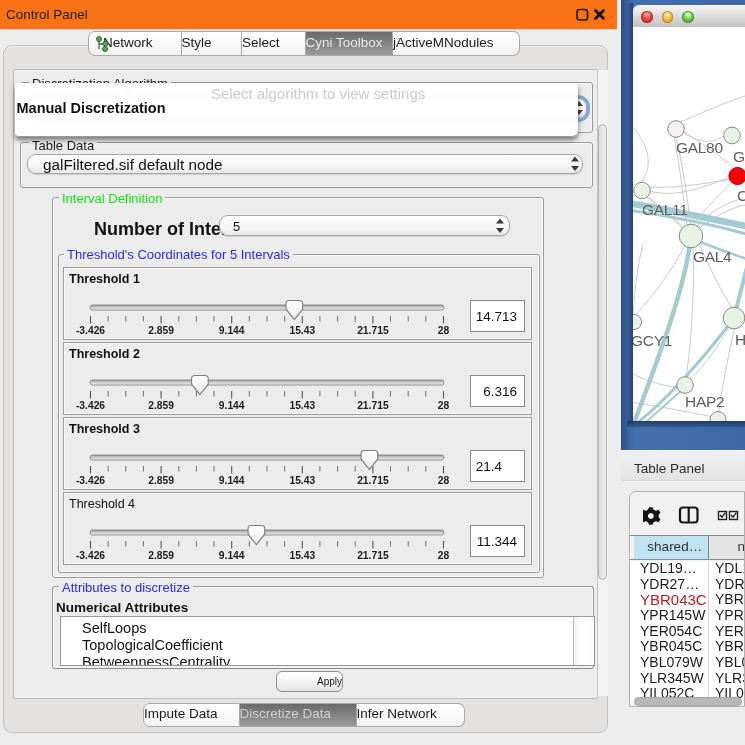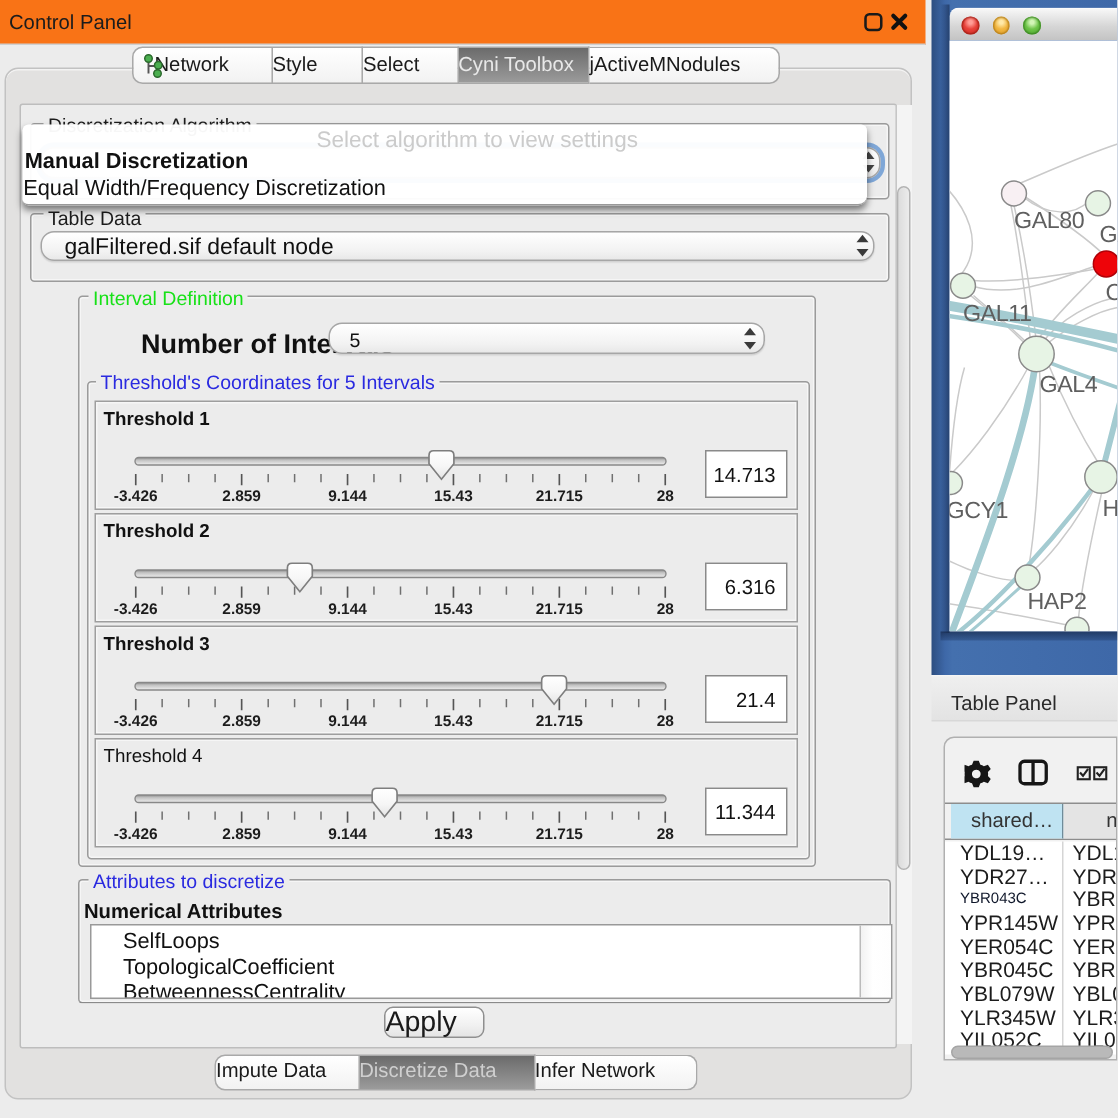--- a/index.html
+++ b/index.html
@@ -189,21 +189,21 @@
     <line x1="355.8" y1="19" x2="355.8" y2="24.5" stroke="#707070" stroke-width="1"></line>
     <line x1="373.5" y1="19" x2="373.5" y2="26.5" stroke="#555" stroke-width="1.1"></line>
     <text x="20.5" y="37" font-size="10.3" font-weight="bold" fill="#1c1c1c" text-anchor="middle" font-family="Liberation Sans,sans-serif">-3.426</text>
     <text x="91.1" y="37" font-size="10.3" font-weight="bold" fill="#1c1c1c" text-anchor="middle" font-family="Liberation Sans,sans-serif">2.859</text>
     <text x="161.7" y="37" font-size="10.3" font-weight="bold" fill="#1c1c1c" text-anchor="middle" font-family="Liberation Sans,sans-serif">9.144</text>
     <text x="232.3" y="37" font-size="10.3" font-weight="bold" fill="#1c1c1c" text-anchor="middle" font-family="Liberation Sans,sans-serif">15.43</text>
     <text x="302.9" y="37" font-size="10.3" font-weight="bold" fill="#1c1c1c" text-anchor="middle" font-family="Liberation Sans,sans-serif">21.715</text>
     <text x="373.5" y="37" font-size="10.3" font-weight="bold" fill="#1c1c1c" text-anchor="middle" font-family="Liberation Sans,sans-serif">28</text>
     <path d="M 291.1 6.6 q 0 -3.1 3.1 -3.1 h 10.4 q 3.1 0 3.1 3.1 v 5.6 l -8.3 10.3 l -8.3 -10.3 z" fill="url(#gt417)" stroke="#7e7e7e" stroke-width="1.1"></path>
   </svg>
-<div class="abs" style="left:470px;top:450px;width:55px;height:32px;background:#fff;border:1px solid #8a8a8a;box-sizing:border-box;font-size:13.5px;color:#111;text-align:right;line-height:31px;padding-right:7px">21.4</div>
+<div class="abs" style="left:470px;top:450px;width:55px;height:32px;background:#fff;border:1px solid #8a8a8a;box-sizing:border-box;font-size:13.5px;color:#111;text-align:right;line-height:31px;padding-right:22px">21.4</div>
 <div class="abs" style="left:63px;top:492px;width:469px;height:73px;border:1px solid #9e9e9e;box-shadow:inset 0 0 0 1px rgba(255,255,255,.5);box-sizing:border-box"></div>
 <div class="abs" style="left:69px;top:497px;font-size:12.5px;font-weight:normal;color:#111">Threshold 4</div>
 <svg class="abs" style="left:70px;top:522px" width="470" height="44" viewBox="0 0 470 44">
     <defs>
       <linearGradient id="gg492" x1="0" y1="0" x2="0" y2="1">
         <stop offset="0" stop-color="#8d8d8d"></stop>
         <stop offset="0.35" stop-color="#c2c2c2"></stop>
         <stop offset="1" stop-color="#efefef"></stop>
       </linearGradient>
       <linearGradient id="gt492" x1="0" y1="0" x2="0" y2="1">
@@ -243,31 +243,30 @@
     <path d="M 178.1 6.6 q 0 -3.1 3.1 -3.1 h 10.4 q 3.1 0 3.1 3.1 v 5.6 l -8.3 10.3 l -8.3 -10.3 z" fill="url(#gt492)" stroke="#7e7e7e" stroke-width="1.1"></path>
   </svg>
 <div class="abs" style="left:470px;top:525px;width:55px;height:32px;background:#fff;border:1px solid #8a8a8a;box-sizing:border-box;font-size:13.5px;color:#111;text-align:right;line-height:31px;padding-right:7px">11.344</div>
 <div class="grp" style="left:52px;top:586px;width:540px;height:81px;border-bottom-color:#8a8a8a"></div>
 <div class="gtitle" style="left:59px;top:580px;font-size:13px;color:#2a2ae0">Attributes to discretize</div>
 <div class="abs" style="left:56px;top:600px;font-size:13.5px;font-weight:bold;color:#111">Numerical Attributes</div>
 <div class="abs" style="left:60px;top:616px;width:535px;height:50px;background:#ffffff;border:1px solid #999;box-sizing:border-box;overflow:hidden">
     <div style="position:absolute;left:21px;top:3px;font-size:14.5px;color:#111;line-height:17px">SelfLoops<br>TopologicalCoefficient<br>BetweennessCentrality</div>
     <div style="position:absolute;right:0;top:0;width:20px;height:100%;border-left:1px solid #bbb;background:linear-gradient(90deg,#f2f2f2,#ffffff 40%,#fdfdfd)"></div>
   </div>
-<div class="abs" style="left:256px;top:671px;width:67px;height:21px;background:linear-gradient(#ffffff,#f1f1f1 60%,#e4e4e4);border:1px solid #8f8f8f;border-radius:6px;box-sizing:border-box;text-align:left;line-height:19px;font-size:19px;color:#1a1a1a">Apply</div>
+<div class="abs" style="left:276px;top:671px;width:67px;height:21px;background:linear-gradient(#ffffff,#f1f1f1 60%,#e4e4e4);border:1px solid #8f8f8f;border-radius:6px;box-sizing:border-box;text-align:right;line-height:19px;font-size:10px;color:#1a1a1a">Apply</div>
 <div class="abs" style="left:143px;top:703px;width:324px;height:24px">
     <div class="tab tabsel" style="left:96.5px;width:117.0px;line-height:20px;border-right:1px solid #a9a9a9;color:#cfcfcf;box-sizing:border-box">Discretize Data</div>
     <div class="tab" style="left:0px;width:96.5px;line-height:20px;border-left:1px solid #a9a9a9;border-top-left-radius:7px;border-bottom-left-radius:7px;border-right:1px solid #a9a9a9;box-sizing:border-box">Impute Data</div>
     <div class="tab" style="left:213.5px;width:108px;line-height:20px;border-right:1px solid #a9a9a9;border-top-right-radius:7px;border-bottom-right-radius:7px;box-sizing:border-box">Infer Network</div>
   </div>
 <div class="abs" style="left:15px;top:83px;width:563px;height:52.5px;background:rgba(255,255,255,.96);
 border-radius:4px;border-bottom-right-radius:6px;box-shadow:0 3px 5px rgba(0,0,0,.5);border-bottom:1px solid #9a9a9a">
 <div class="abs" style="left:196px;top:2px;font-size:15px;color:#cbcbcb">Select algorithm to view settings</div>
 <div class="abs" style="left:1.5px;top:17px;font-size:14.5px;font-weight:bold;color:#111">Manual Discretization</div>
-<div class="abs" style="left:0.5px;top:34.5px;font-size:14.5px;color:#111">Equal Width/Frequency Discretization</div>
 </div>
 <div class="abs" style="left:621px;top:0;width:124px;height:450px;background:linear-gradient(90deg,#2d4e80,#3e68a8 9px,#4470ae 14px,#3e68a8)"></div>
 <div class="abs" style="left:627px;top:3px;width:6px;height:419px;background:linear-gradient(90deg,rgba(20,35,70,0),rgba(15,30,60,.55))"></div>
 <div class="abs" style="left:633px;top:5px;width:112px;height:22px;border-top-left-radius:6px;
 background:linear-gradient(#f7f7f7,#d6d6d6 55%,#c3c3c3);border-top:1px solid #fbfbfb;box-sizing:border-box">
 <div class="abs" style="left:8px;top:5px;width:11.5px;height:11.5px;border-radius:50%;background:radial-gradient(circle at 50% 32%,#ff9d96 12%,#e8423a 45%,#d02a22);box-shadow:inset 0 0 1px 1px rgba(130,20,10,.55)"></div>
 <div class="abs" style="left:28.5px;top:5px;width:11.5px;height:11.5px;border-radius:50%;background:radial-gradient(circle at 50% 32%,#ffe9a8 12%,#f3b843 45%,#dd9b25);box-shadow:inset 0 0 1px 1px rgba(150,100,10,.55)"></div>
 <div class="abs" style="left:49px;top:5px;width:11.5px;height:11.5px;border-radius:50%;background:radial-gradient(circle at 50% 32%,#d2f5b6 12%,#6ec549 45%,#4da32c);box-shadow:inset 0 0 1px 1px rgba(40,110,20,.55)"></div>
 </div>
 <div class="abs" style="left:633px;top:27px;width:112px;height:394px;background:#ffffff;overflow:hidden">
@@ -348,21 +347,21 @@
       <div class="abs" style="left:78.5px;top:0;width:37.5px;height:23px;background:#e4e4e4;font-size:13.5px;color:#333;line-height:22px">
         <span style="position:absolute;left:29px">n</span>
       </div>
     </div>
 <div class="abs" style="left:0;top:69px;width:116px;height:142px;background:#ffffff">
       <div class="abs" style="left:78px;top:0;width:1px;height:143px;background:#d5d5d5"></div>
       <div class="abs" style="left:10px;top:0.0px;font-size:14px;color:#1c1c1c;line-height:15.6px">YDL19…</div>
       <div class="abs" style="left:85px;top:0.0px;font-size:14px;color:#1c1c1c;line-height:15.6px">YDL1</div>
       <div class="abs" style="left:10px;top:15.7px;font-size:14px;color:#1c1c1c;line-height:15.6px">YDR27…</div>
       <div class="abs" style="left:85px;top:15.7px;font-size:14px;color:#1c1c1c;line-height:15.6px">YDR2</div>
-      <div class="abs" style="left:10px;top:31.3px;font-size:10px;color:#0f172a;line-height:15.6px">YBR043C</div>
+      <div class="abs" style="left:10px;top:31.3px;font-size:15px;color:#b91c1c;line-height:15.6px">YBR043C</div>
       <div class="abs" style="left:85px;top:31.3px;font-size:14px;color:#1c1c1c;line-height:15.6px">YBR0</div>
       <div class="abs" style="left:10px;top:47.0px;font-size:14px;color:#1c1c1c;line-height:15.6px">YPR145W</div>
       <div class="abs" style="left:85px;top:47.0px;font-size:14px;color:#1c1c1c;line-height:15.6px">YPR1</div>
       <div class="abs" style="left:10px;top:62.6px;font-size:14px;color:#1c1c1c;line-height:15.6px">YER054C</div>
       <div class="abs" style="left:85px;top:62.6px;font-size:14px;color:#1c1c1c;line-height:15.6px">YER0</div>
       <div class="abs" style="left:10px;top:78.2px;font-size:14px;color:#1c1c1c;line-height:15.6px">YBR045C</div>
       <div class="abs" style="left:85px;top:78.2px;font-size:14px;color:#1c1c1c;line-height:15.6px">YBR0</div>
       <div class="abs" style="left:10px;top:93.9px;font-size:14px;color:#1c1c1c;line-height:15.6px">YBL079W</div>
       <div class="abs" style="left:85px;top:93.9px;font-size:14px;color:#1c1c1c;line-height:15.6px">YBL0</div>
       <div class="abs" style="left:10px;top:109.5px;font-size:14px;color:#1c1c1c;line-height:15.6px">YLR345W</div>

